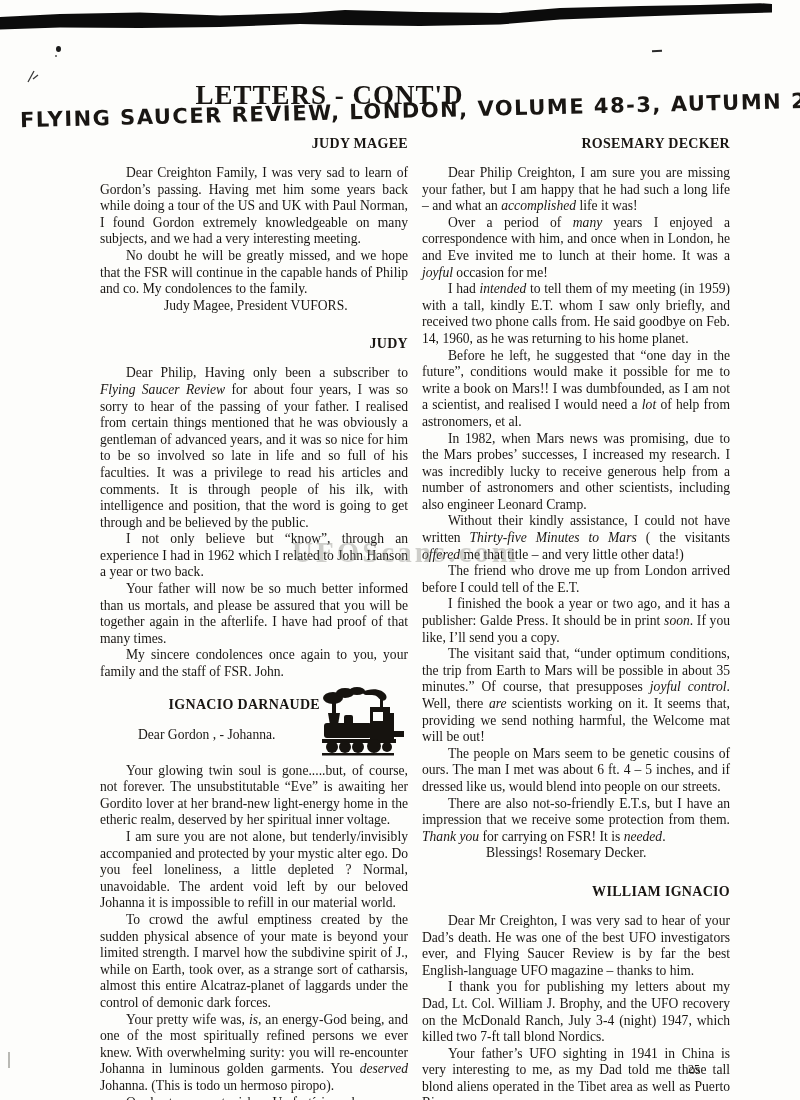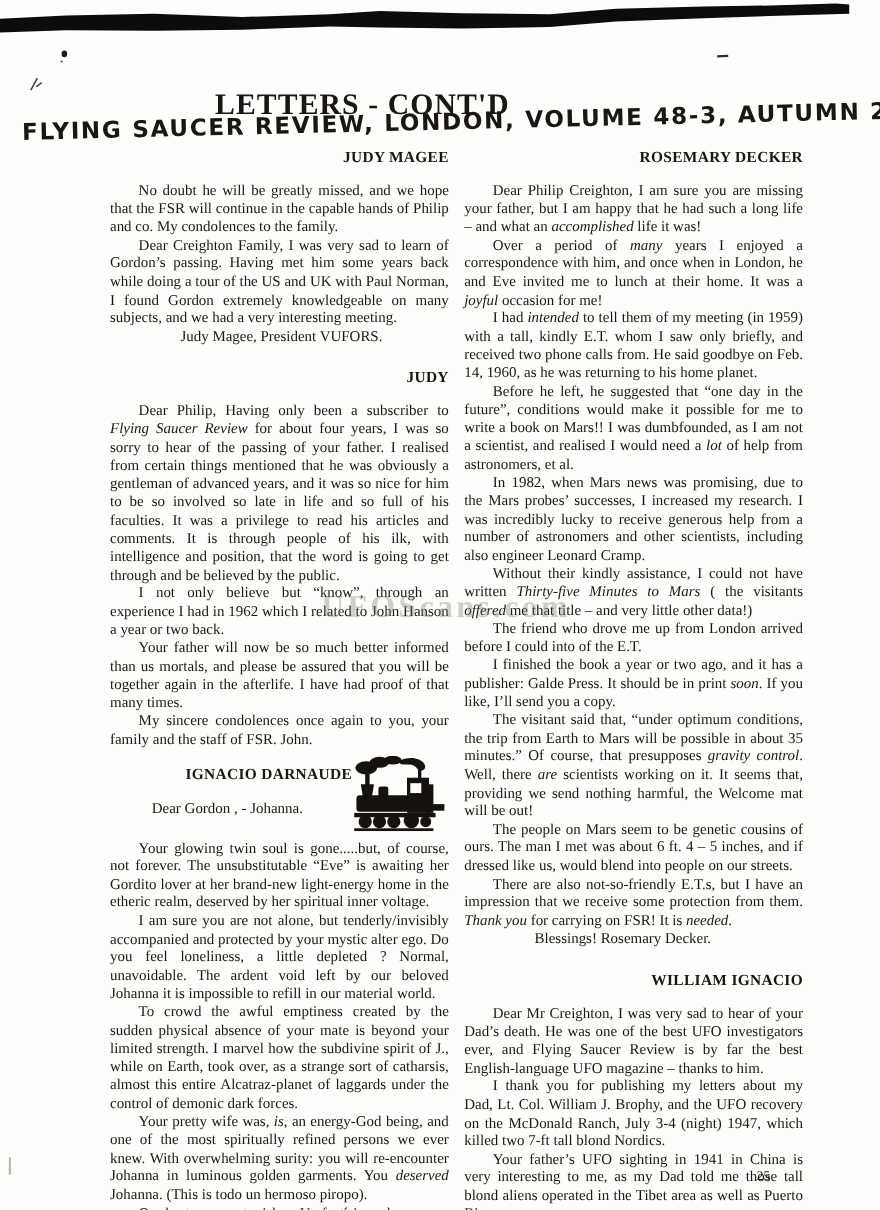--- a/index.html
+++ b/index.html
@@ -84,22 +84,22 @@
 <div class="ink-dash"></div>
 <div class="edge-tick"></div>
 
 <h1 class="page-title">LETTERS - CONT'D</h1>
 <div class="annotation">Flying Saucer Review, London, Volume 48-3, Autumn 2003</div>
 
 <div class="columns">
   <div class="column">
       <section>
         <h3>JUDY MAGEE</h3>
+        <p class="p-indent">Dear Creighton Family,  I was very sad to learn of Gordon’s passing.  Having met him some years back while doing a tour of the US and UK with Paul Norman, I found Gordon extremely knowledgeable on many subjects, and we had a very interesting meeting.</p>
         <p class="p-indent">No doubt he will be greatly missed, and we hope that the FSR will continue in the capable hands of Philip and co.  My condolences to the family.</p>
-        <p class="p-indent">Dear Creighton Family,  I was very sad to learn of Gordon’s passing.  Having met him some years back while doing a tour of the US and UK with Paul Norman, I found Gordon extremely knowledgeable on many subjects, and we had a very interesting meeting.</p>
         <p class="p-sig-indent">Judy Magee,  President VUFORS.</p>
       </section>
       <section>
         <h3>JUDY</h3>
         <p class="p-indent">Dear Philip,  Having only been a subscriber to <i>Flying Saucer Review</i> for about four years, I was so sorry to hear of the passing of your father. I realised from certain things mentioned that he was obviously a gentleman of advanced years, and it was so nice for him to be so involved so late in life and so full of his faculties. It was a privilege to read his articles and comments. It is through people of his ilk, with intelligence and position, that the word is going to get through and be believed by the public.</p>
         <p class="p-indent">I not only believe but “know”, through an experience I had in 1962 which I related to John Hanson a year or two back.</p>
         <p class="p-indent">Your father will now be so much better informed than us mortals, and please be assured that you will be together again in the afterlife. I have had proof of that many times.</p>
         <p class="p-indent">My sincere condolences once again to you, your family and the staff of FSR.   John.</p>
       </section>
       <section>
@@ -149,23 +149,23 @@
     </div>
   <div class="column">
       <section>
         <h3>ROSEMARY DECKER</h3>
         <p class="p-indent">Dear Philip Creighton,  I am sure you are missing your father, but I am happy that he had such a long life – and what an <i>accomplished</i> life it was!</p>
         <p class="p-indent">Over a period of <i>many</i> years I enjoyed a correspondence with him, and once when in London, he and Eve invited me to lunch at their home.  It was a <i>joyful</i> occasion for me!</p>
         <p class="p-indent">I had <i>intended</i> to tell them of my meeting (in 1959) with a tall, kindly E.T. whom I saw only briefly, and received two phone calls from.  He said goodbye on Feb. 14, 1960, as he was returning to his home planet.</p>
         <p class="p-indent">Before he left, he suggested that “one day in the future”, conditions would make it possible for me to write a book on Mars!!  I was dumbfounded, as I am not a scientist, and realised I would need a <i>lot</i> of help from astronomers, et al.</p>
         <p class="p-indent">In 1982, when Mars news was promising, due to the Mars probes’ successes, I increased my research.  I was incredibly lucky to receive generous help from a number of astronomers and other scientists, including also engineer Leonard Cramp.</p>
         <p class="p-indent">Without their kindly assistance, I could not have written <i>Thirty-five Minutes to Mars</i> ( the visitants <i>offered</i> me that title – and very little other data!)</p>
-        <p class="p-indent">The friend who drove me up from London arrived before I could into of the E.T.</p>
+        <p class="p-indent">The friend who drove me up from London arrived before I could tell of the E.T.</p>
         <p class="p-indent">I finished the book a year or two ago, and it has a publisher:  Galde Press.  It should be in print <i>soon</i>.  If you like, I’ll send you a copy.</p>
-        <p class="p-indent">The visitant said that, “under optimum conditions, the trip from Earth to Mars will be possible in about 35 minutes.”  Of course, that presupposes <i>gravity control</i>. Well, there <i>are</i> scientists working on it.  It seems that, providing we send nothing harmful, the Welcome mat will be out!</p>
+        <p class="p-indent">The visitant said that, “under optimum conditions, the trip from Earth to Mars will be possible in about 35 minutes.”  Of course, that presupposes <i>joyful control</i>. Well, there <i>are</i> scientists working on it.  It seems that, providing we send nothing harmful, the Welcome mat will be out!</p>
         <p class="p-indent">The people on Mars seem to be genetic cousins of ours.  The man I met was about 6 ft. 4 – 5 inches, and if dressed like us, would blend into people on our streets.</p>
         <p class="p-indent">There are also not-so-friendly E.T.s, but I have an impression that we receive some protection from them. <i>Thank you</i> for carrying on FSR!  It is <i>needed</i>.</p>
         <p class="p-sig-indent">Blessings!   Rosemary Decker.</p>
       </section>
       <section>
         <h3>WILLIAM IGNACIO</h3>
         <p class="p-indent">Dear Mr Creighton,  I was very sad to hear of your Dad’s death.  He was one of the best UFO investigators ever, and Flying Saucer Review is by far the best English-language UFO magazine – thanks to him.</p>
         <p class="p-indent">I thank you for publishing my letters about my Dad, Lt. Col. William J. Brophy, and the UFO recovery on the McDonald Ranch, July 3-4 (night) 1947, which killed two 7-ft tall blond Nordics.</p>
         <p class="p-indent">Your father’s UFO sighting in 1941 in China is very interesting to me, as my Dad told me those tall blond aliens operated in the Tibet area as well as Puerto Rico,</p>
       </section>

